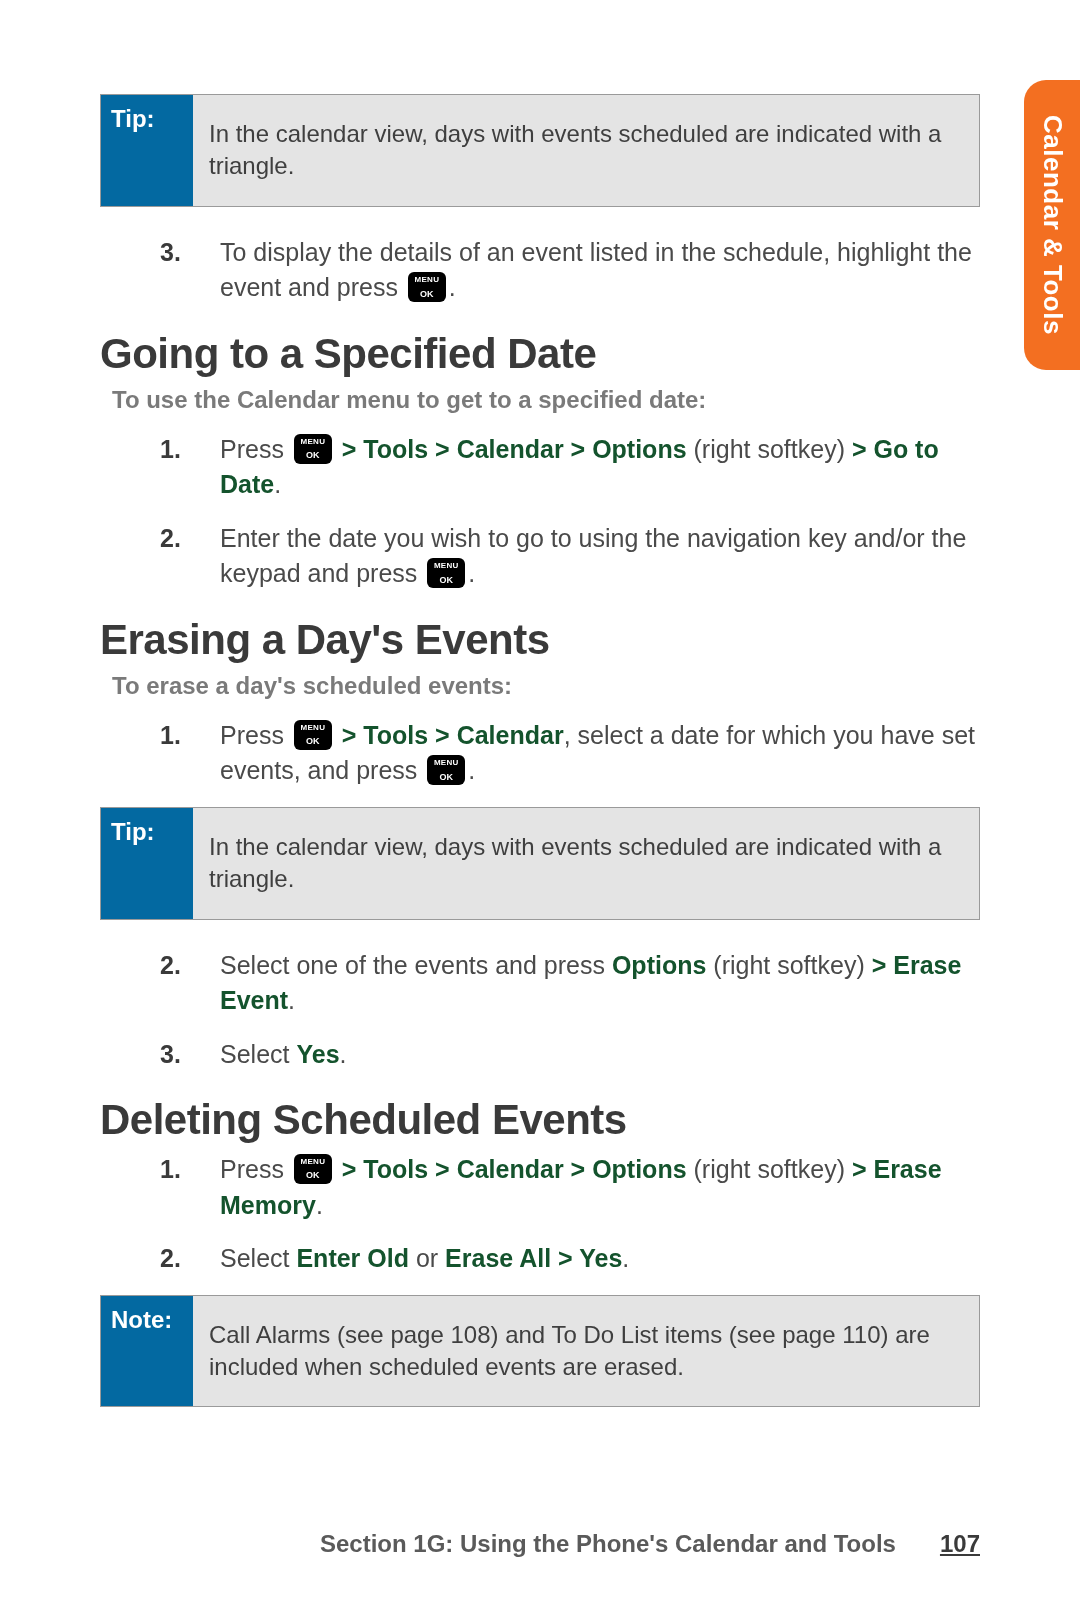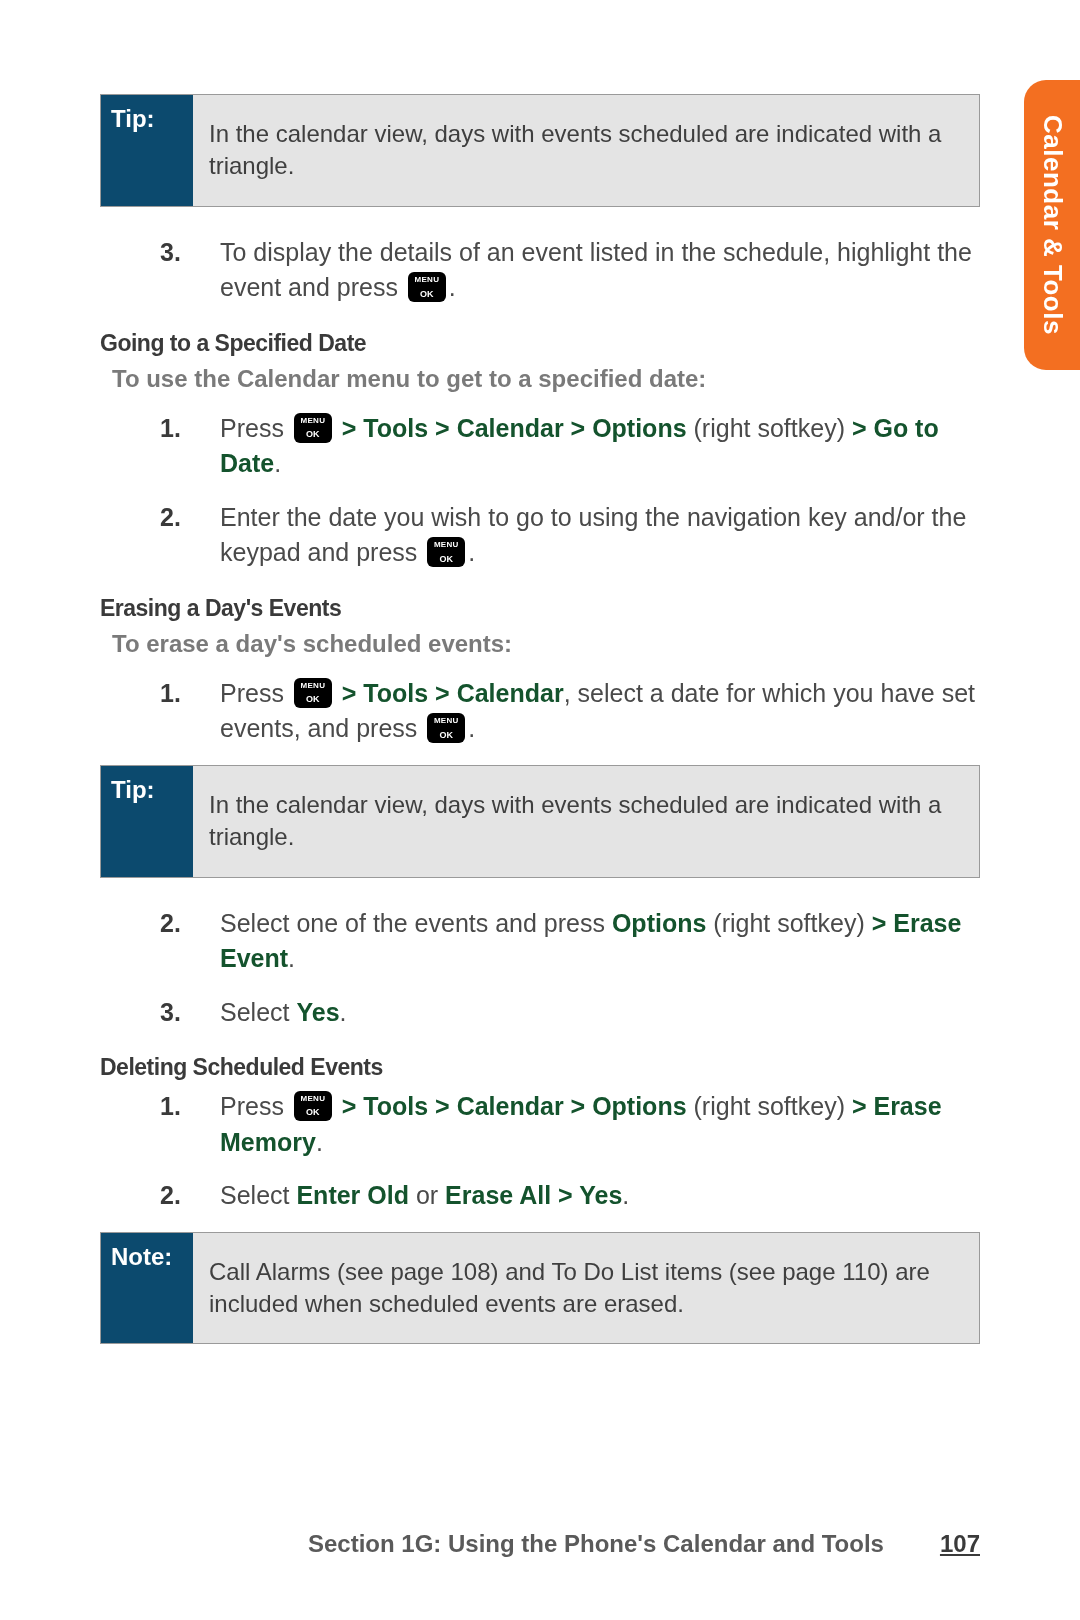--- a/index.html
+++ b/index.html
@@ -41,42 +41,42 @@
     letter-spacing:0.5px;
   }
 
   
   .callout{
     display:flex;
     border:1px solid #9a9a9a;
     margin:14px 0 28px 0;
   }
   .callout .label{
-    background:#0c4a6e;
+    background:#0369a1;
     color:#fff;
     font-weight:700;
     font-size:24px;
     padding:10px 10px;
     width:72px;
     flex:0 0 72px;
     display:flex;
     align-items:flex-start;
   }
   .callout .text{
     background:#e4e4e4;
     color:#3f3f3f;
     font-size:24px;
     line-height:1.35;
     padding:23px 16px;
     flex:1;
   }
 
   
   h2{
-    font-size:23px;
+    font-size:42px;
     font-weight:800;
     color:#3a3a3a;
     margin:24px 0 8px 0;
     letter-spacing:-0.5px;
   }
   .subhead{
     font-size:24px;
     font-weight:700;
     color:#7a7a7a;
     margin:6px 0 18px 12px;
@@ -139,21 +139,21 @@
   }
 
   
   .footer{
     position:absolute;
     bottom:62px;
     left:100px;
     width:880px;
     display:flex;
     justify-content:flex-end;
-    gap:56px;
+    gap:44px;
     font-size:24px;
     font-weight:700;
     color:#5a5a5a;
   }
   .footer .pg{font-weight:800;color:#3a3a3a;text-decoration:underline;}
 </style>
 </head>
 <body>
 
 <div class="side-tab">

